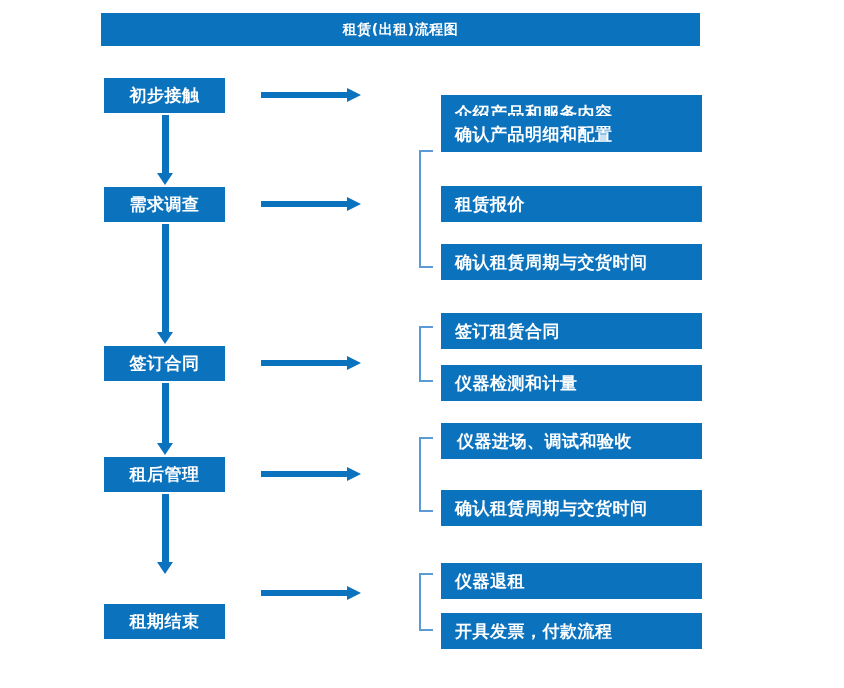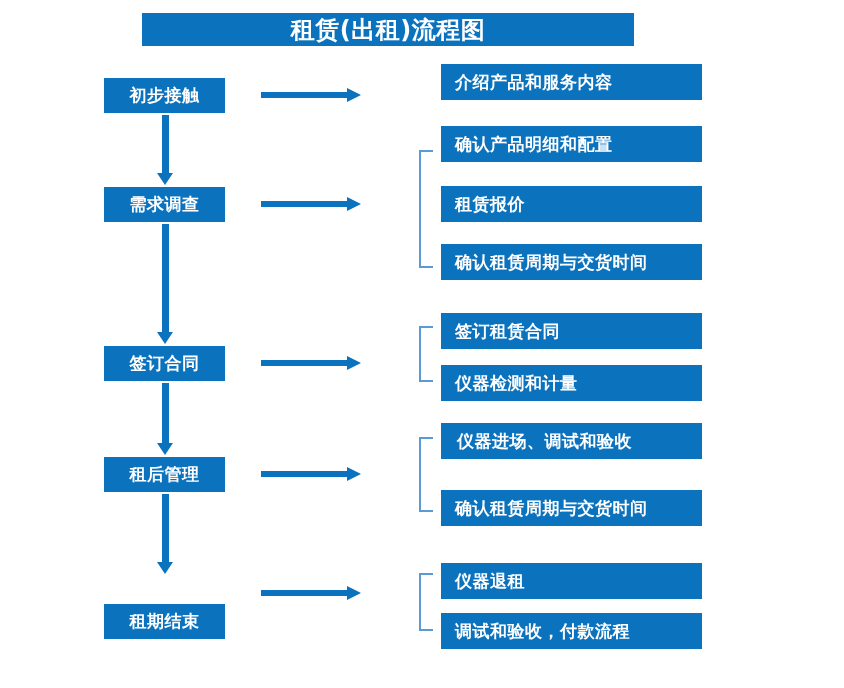--- a/index.html
+++ b/index.html
@@ -28,25 +28,24 @@
     font-weight: bold;
     display: flex;
     align-items: center;
     box-sizing: border-box;
     letter-spacing: 0.5px;
     white-space: nowrap;
   }
   .title-box {
     left: 101px;
     top: 13px;
-    width: 492px;
+    width: 599px;
     height: 33px;
     justify-content: center;
-    font-size: 24px;
-    margin-left: 41px;
+    font-size: 14px;
   }
   .stage-box {
     left: 104px;
     width: 121px;
     height: 35px;
     justify-content: center;
     font-size: 17px;
   }
   .detail-box {
     left: 441px;
@@ -175,33 +174,33 @@
   <div class="h-arrow" style="left:261px; top:584px;">
     <div class="shaft"></div>
     <div class="head"></div>
   </div>
 
   <div class="bracket" style="top:150px; height:118px;"></div>
   <div class="bracket" style="top:326px; height:56px;"></div>
   <div class="bracket" style="top:437px; height:75px;"></div>
   <div class="bracket" style="top:573px; height:58px;"></div>
 
-  <div class="box detail-box" style="top:64px;">介绍产品和服务内容</div>
-
-  <div class="box detail-box" style="top:126px;">确认产品明细和配置</div>
+  <div class="box detail-box" style="top:95px;">介绍产品和服务内容</div>
+
+  <div class="box detail-box" style="top:116px;">确认产品明细和配置</div>
 
   <div class="box detail-box" style="top:186px;">租赁报价</div>
 
   <div class="box detail-box" style="top:244px;">确认租赁周期与交货时间</div>
 
   <div class="box detail-box" style="top:313px;">签订租赁合同</div>
 
   <div class="box detail-box" style="top:365px;">仪器检测和计量</div>
 
   <div class="box detail-box" style="top:423px;padding-left:16px;">仪器进场、调试和验收</div>
 
   <div class="box detail-box" style="top:490px;">确认租赁周期与交货时间</div>
 
   <div class="box detail-box" style="top:563px;">仪器退租</div>
 
-  <div class="box detail-box" style="top:613px;">调试和验收，付款流程</div>
+  <div class="box detail-box" style="top:613px;">开具发票，付款流程</div>
 
 </div>
 
 </body></html>

